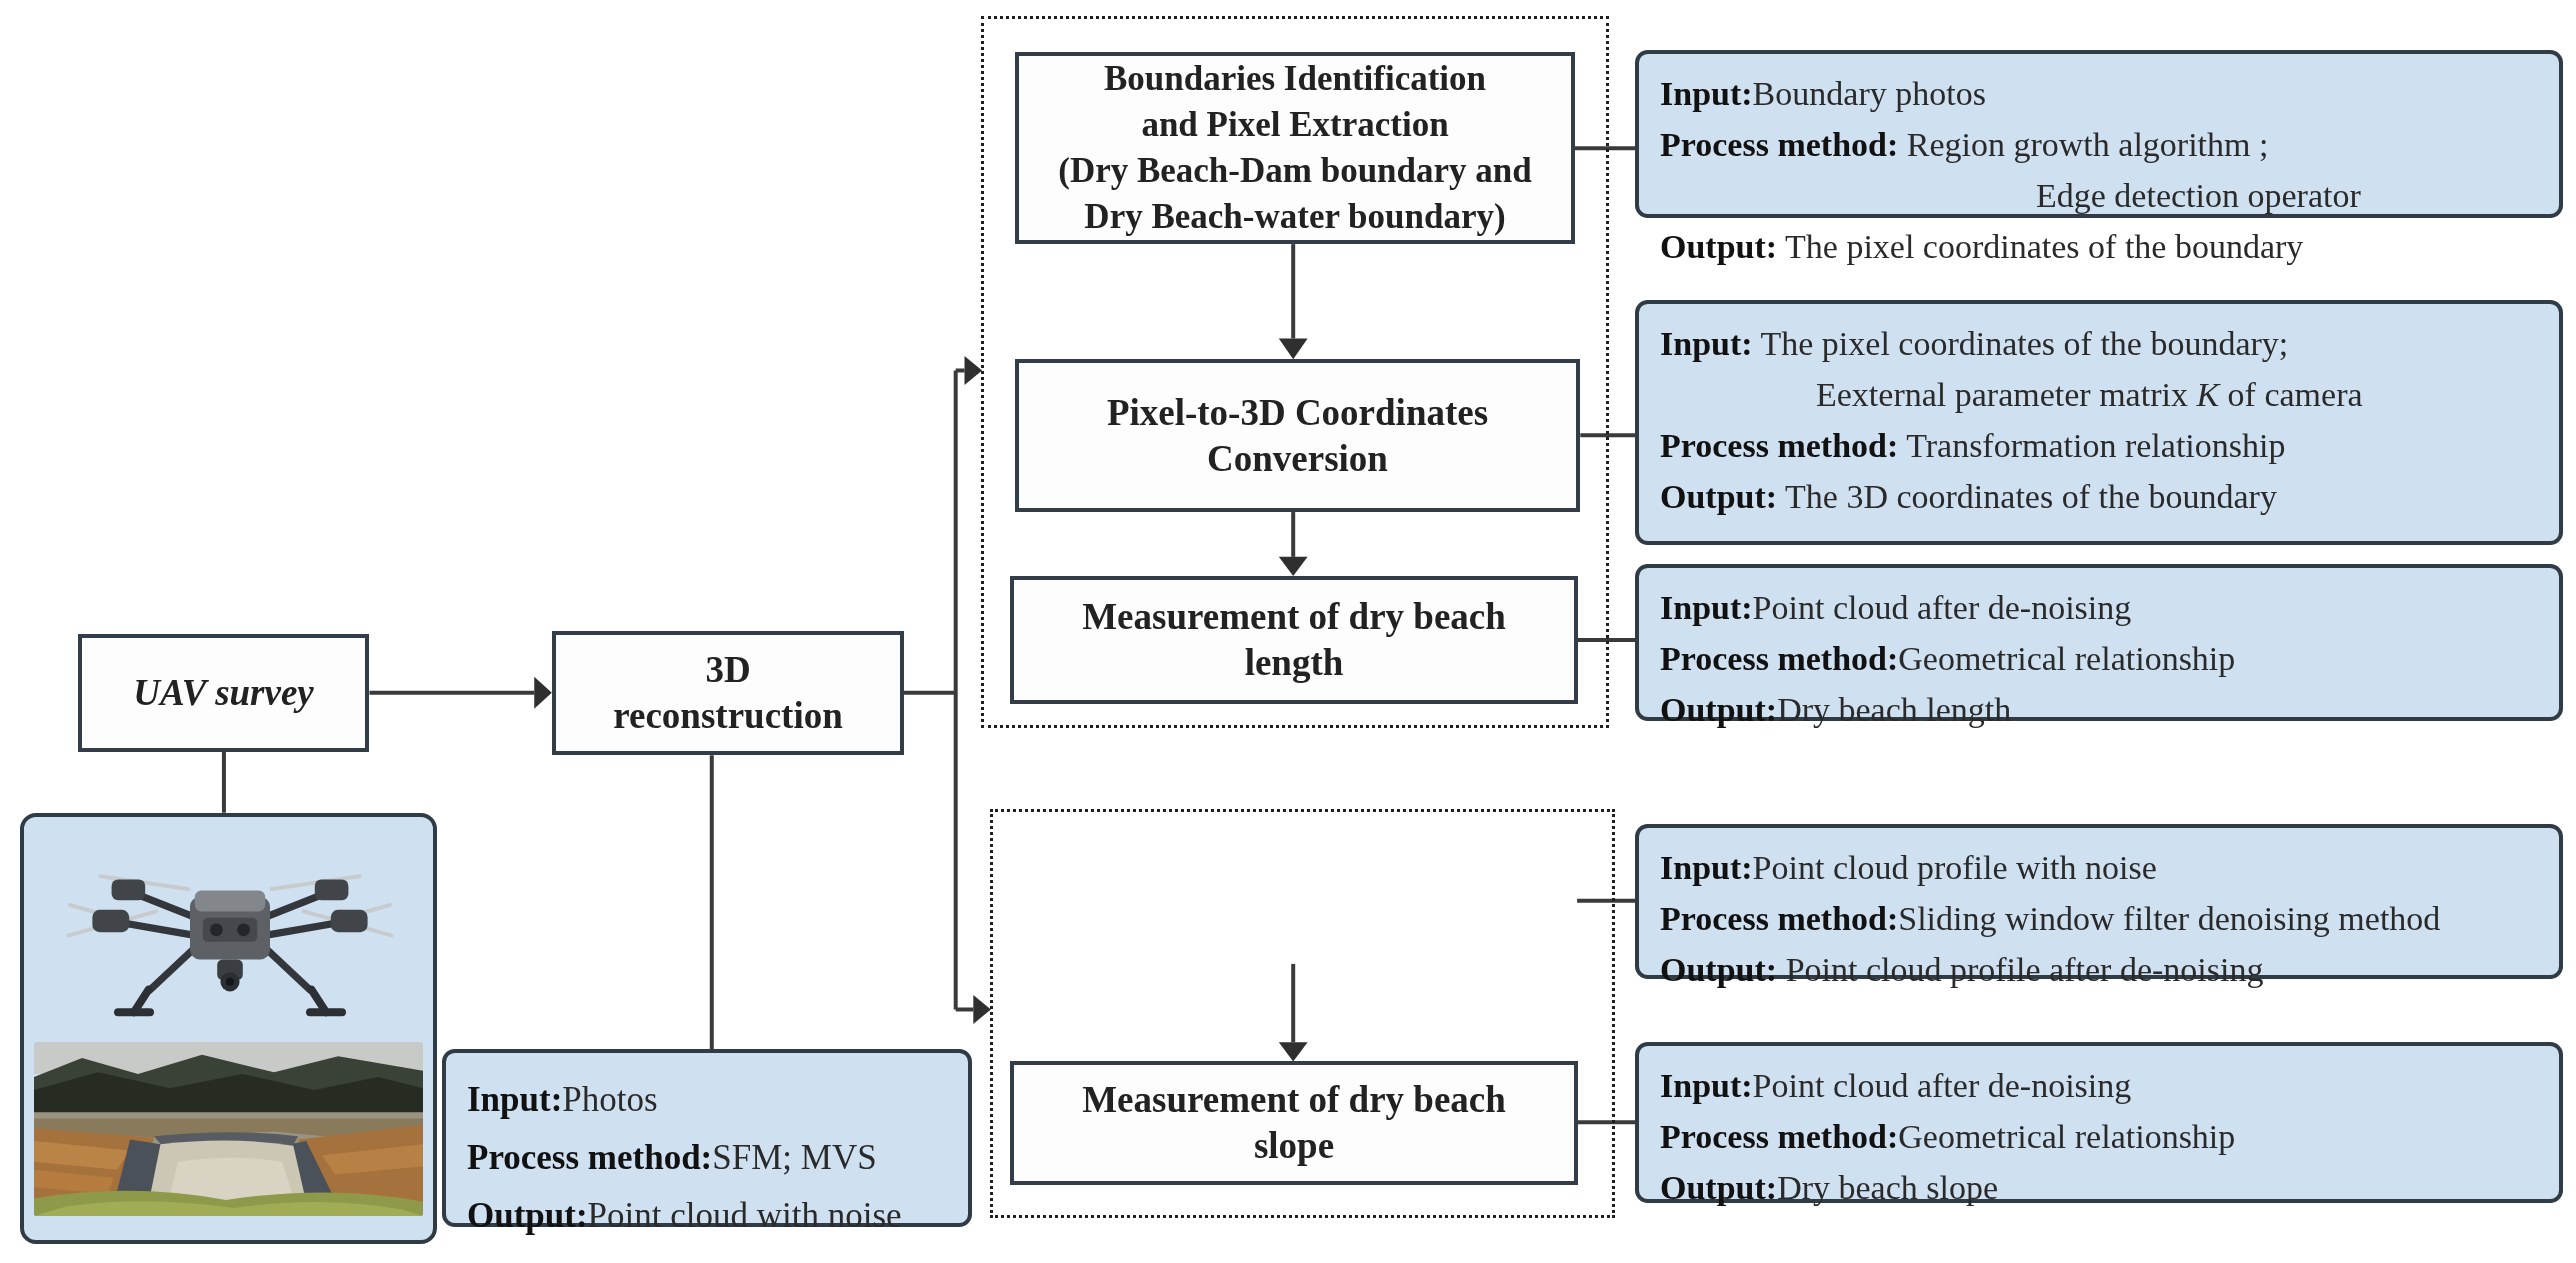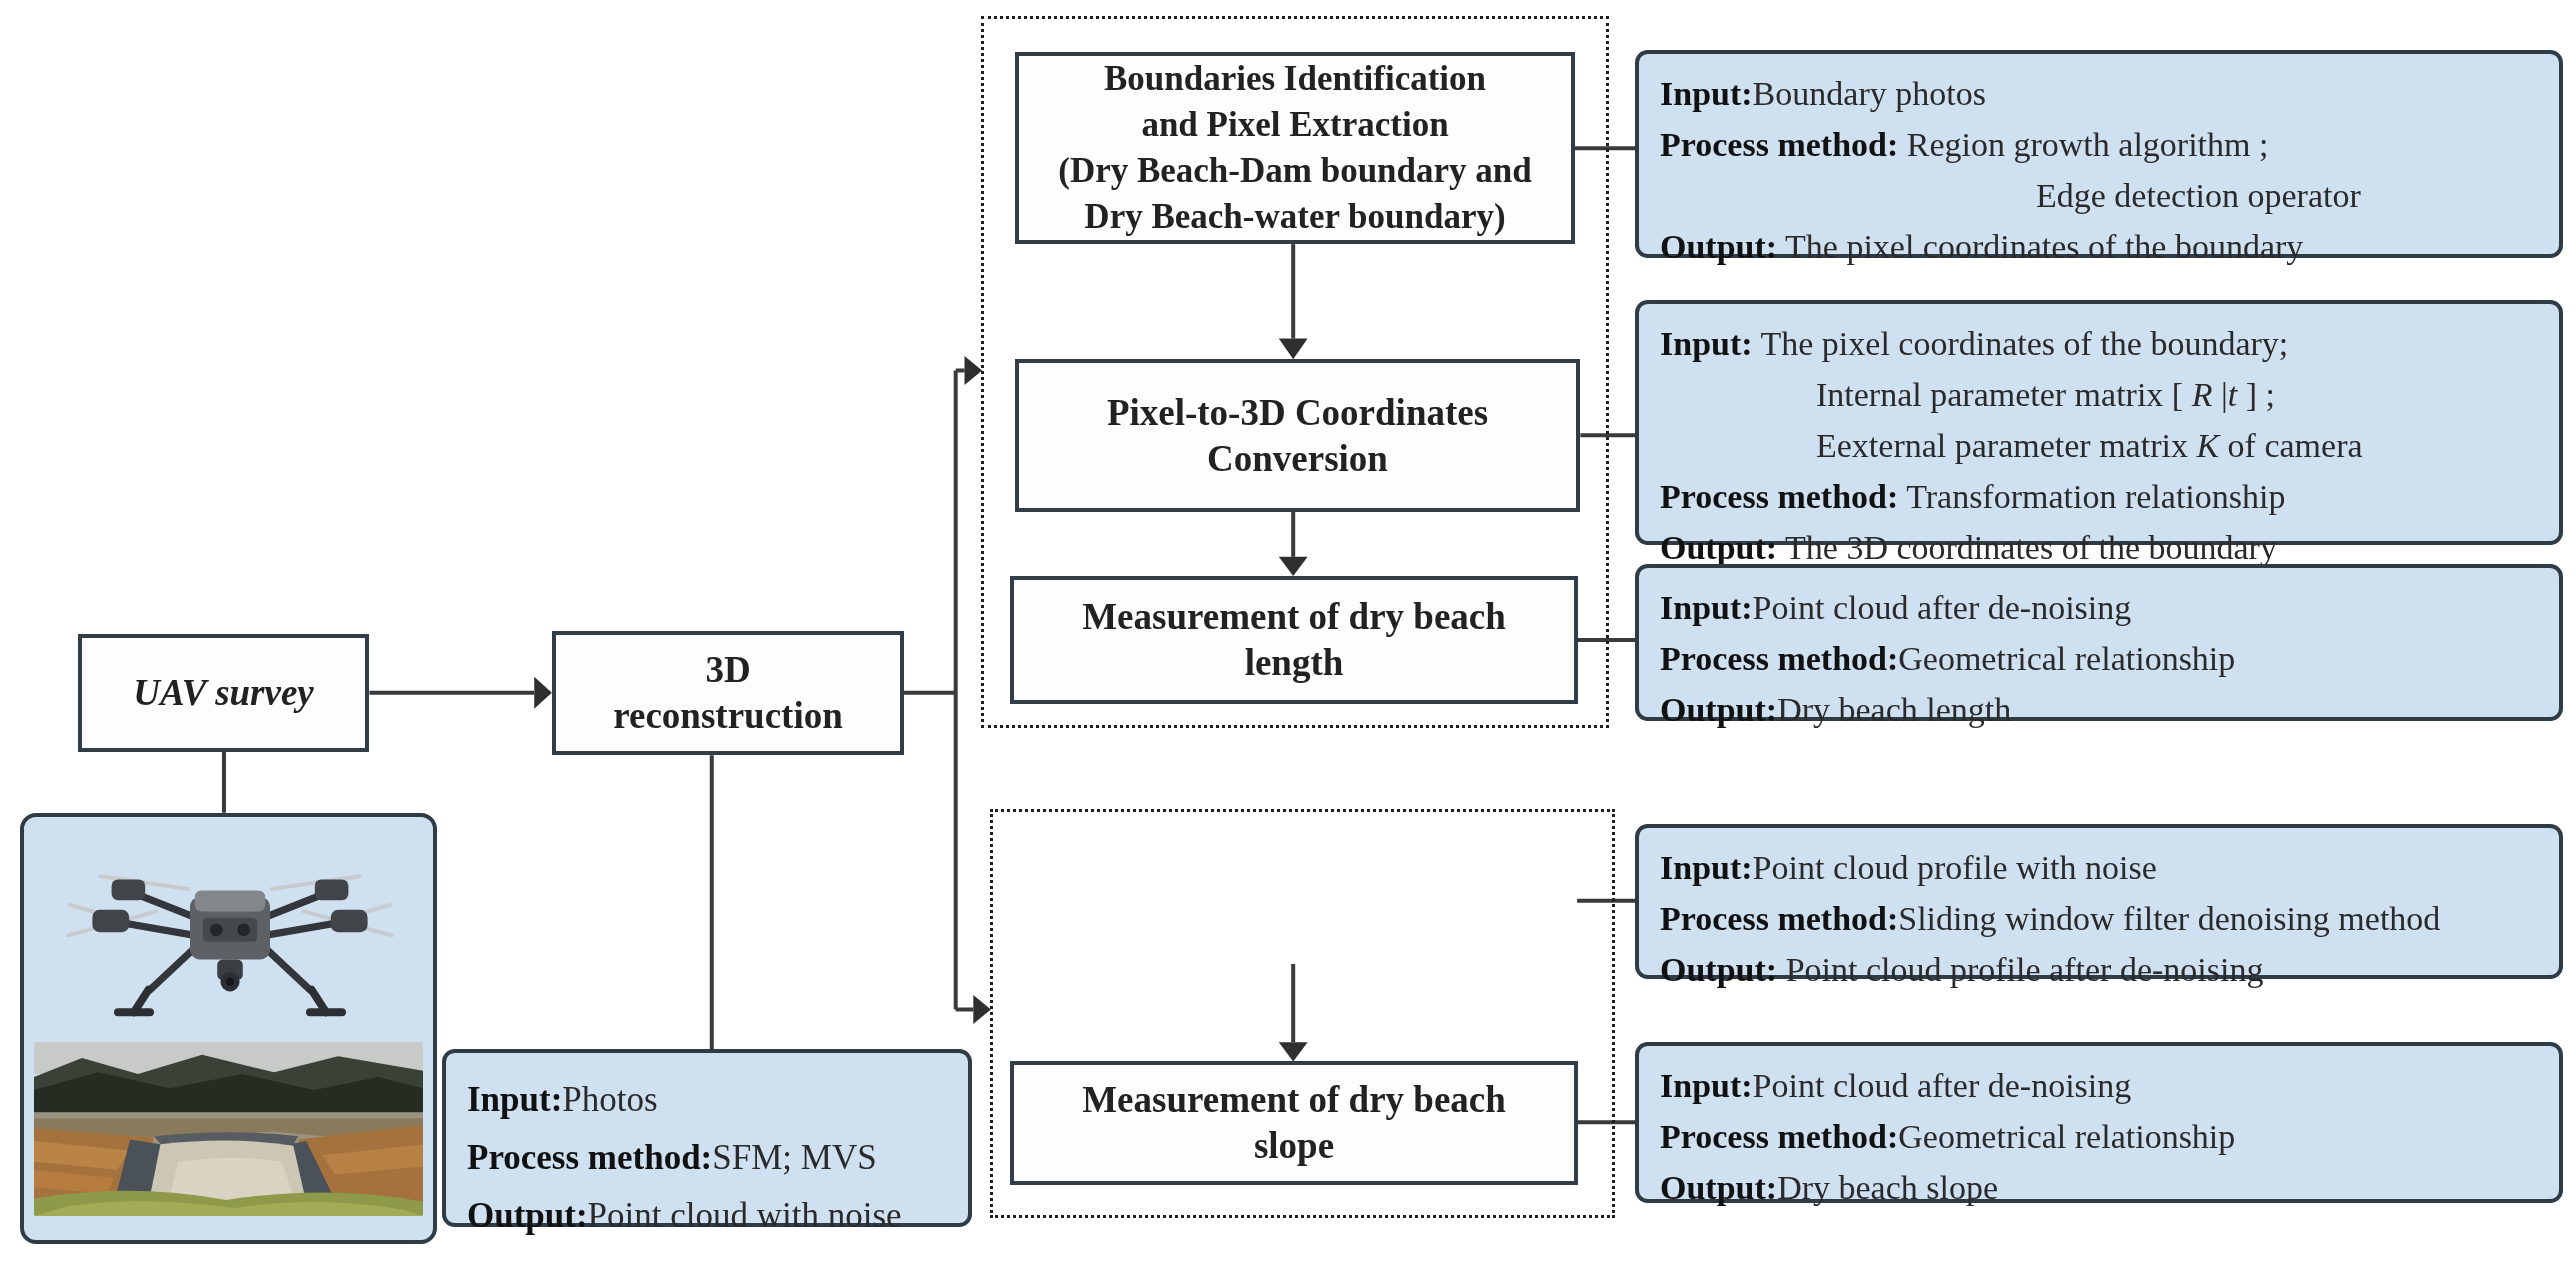--- a/index.html
+++ b/index.html
@@ -24,21 +24,21 @@
   .bluebox .ln{white-space:nowrap;}
   .bluebox .lbl{font-weight:bold;color:#111;}
   .ind1{padding-left:376px;}
   .ind2{padding-left:156px;}
   .ital{font-style:italic;}
   .panel{
     position:absolute;left:20px;top:813px;width:417px;height:431px;
     background:#cfe0f1;border:4px solid #2f3b45;border-radius:16px;box-sizing:border-box;
   }
   .photosbox{left:442px;top:1049px;width:530px;height:178px;font-size:35px;line-height:58px;padding-top:17.6px;}
-  .b1{left:1635px;top:50px;width:928px;height:208px;}
+  .b1{left:1635px;top:50px;width:928px;height:168px;}
   .b2{left:1635px;top:300px;width:928px;height:245px;}
   .b3{left:1635px;top:564px;width:928px;height:157px;}
   .b4{left:1635px;top:824px;width:928px;height:155px;}
   .b5{left:1635px;top:1042px;width:928px;height:161px;}
   .uav{left:78px;top:634px;width:291px;height:118px;font-style:italic;}
   .recon{left:552px;top:631px;width:352px;height:124px;}
   .boundaries{left:1015px;top:52px;width:560px;height:192px;font-size:35px;}
   .pixel{left:1015px;top:359px;width:565px;height:153px;}
   .lengthb{left:1010px;top:576px;width:568px;height:128px;}
   .denoise{left:1009px;top:837px;width:568px;height:126px;}
@@ -207,21 +207,20 @@
 
   <div class="bluebox b1">
     <div class="ln"><span class="lbl">Input:</span><span>Boundary photos</span></div>
     <div class="ln"><span class="lbl">Process method:</span><span> Region growth algorithm ;</span></div>
     <div class="ln ind1"><span>Edge detection operator</span></div>
     <div class="ln"><span class="lbl">Output:</span><span> The pixel coordinates of the boundary</span></div>
   </div>
 
   <div class="bluebox b2">
     <div class="ln"><span class="lbl">Input:</span><span> The pixel coordinates of the boundary;</span></div>
-    <div class="ln ind2"><span>Internal parameter matrix [ </span><span class="ital">R</span><span> |</span><span class="ital">t</span><span> ] ;</span></div>
     <div class="ln ind2"><span>Eexternal parameter matrix </span><span class="ital">K</span><span> of camera</span></div>
     <div class="ln"><span class="lbl">Process method:</span><span>  Transformation relationship</span></div>
     <div class="ln"><span class="lbl">Output:</span><span> The 3D coordinates of the boundary</span></div>
   </div>
 
   <div class="bluebox b3">
     <div class="ln"><span class="lbl">Input:</span><span>Point cloud after de-noising</span></div>
     <div class="ln"><span class="lbl">Process method:</span><span>Geometrical relationship</span></div>
     <div class="ln"><span class="lbl">Output:</span><span>Dry beach length</span></div>
   </div>

